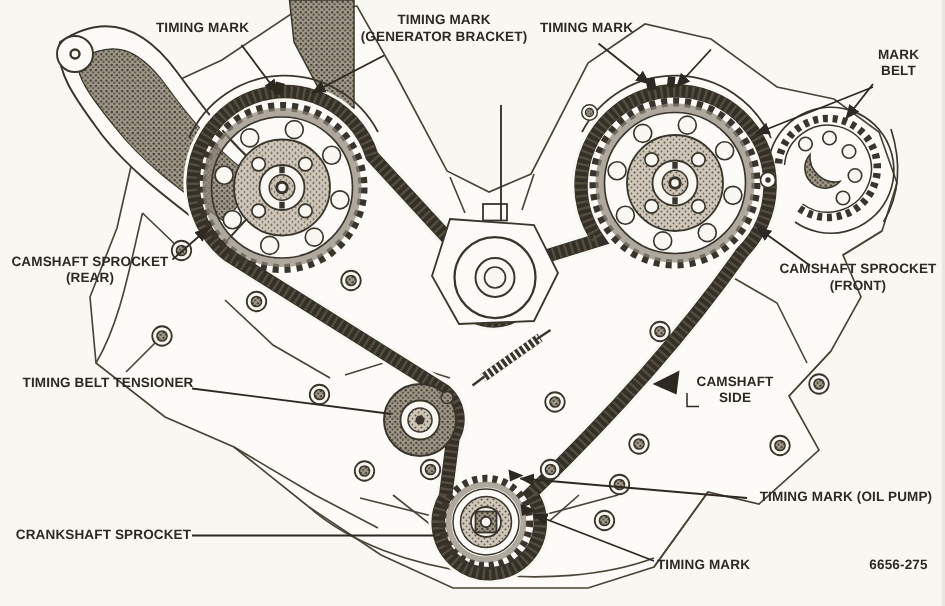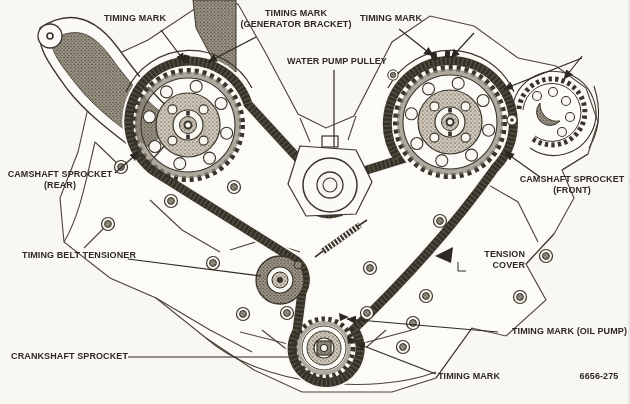--- a/index.html
+++ b/index.html
@@ -8,21 +8,21 @@
     background:#f9f7f2;
     font-family:"Liberation Sans",sans-serif;
   }
   .stage svg{position:absolute;left:0;top:0;}
   .lbl{
     position:absolute;
     font-weight:700;font-size:9px;line-height:1.18;
     color:#2d2922;letter-spacing:.1px;
     white-space:pre-line;text-align:center;
   }
-  .lbl.left{text-align:right;}
+  .lbl.left{text-align:center;}
 </style>
 </head>
 <body>
 
 <div class="stage">
 
 <svg width="630" height="404" viewBox="0 0 630 404">
   <defs>
     <pattern id="stip" patternUnits="userSpaceOnUse" width="4" height="4">
       <rect width="4" height="4" fill="#cfc8ba"></rect>
@@ -209,32 +209,33 @@
 </svg>
 
 <div class="lbl" style="left:86px;top:13px;width:98px">TIMING MARK</div>
 
 <div class="lbl" style="left:226px;top:8px;width:140px">TIMING MARK
 (GENERATOR BRACKET)</div>
 
 <div class="lbl" style="left:346px;top:13px;width:90px">TIMING MARK</div>
 
 
-
-<div class="lbl" style="left:280px;top:56px;width:114px">WATER PUMP PULLEY</div>
+<div class="lbl" style="left:572px;top:31px;width:54px">MARK
+BELT</div>
+
 
 <div class="lbl" style="left:2px;top:169px;width:116px">CAMSHAFT SPROCKET
 (REAR)</div>
 
 <div class="lbl" style="left:512px;top:174px;width:120px">CAMSHAFT SPROCKET
 (FRONT)</div>
 
 <div class="lbl left" style="left:8px;top:250px;width:128px">TIMING BELT TENSIONER</div>
 
-<div class="lbl left" style="left:455px;top:249px;width:70px">TENSION COVER</div>
+<div class="lbl left" style="left:455px;top:249px;width:70px">CAMSHAFT SIDE</div>
 
 <div class="lbl left" style="left:10px;top:351px;width:118px">CRANKSHAFT SPROCKET</div>
 
 <div class="lbl left" style="left:501px;top:326px;width:126px">TIMING MARK (OIL PUMP)</div>
 
 <div class="lbl" style="left:430px;top:371px;width:78px">TIMING MARK</div>
 
 <div class="lbl" style="left:572px;top:371px;width:54px">6656-275</div>
 
 </div>

